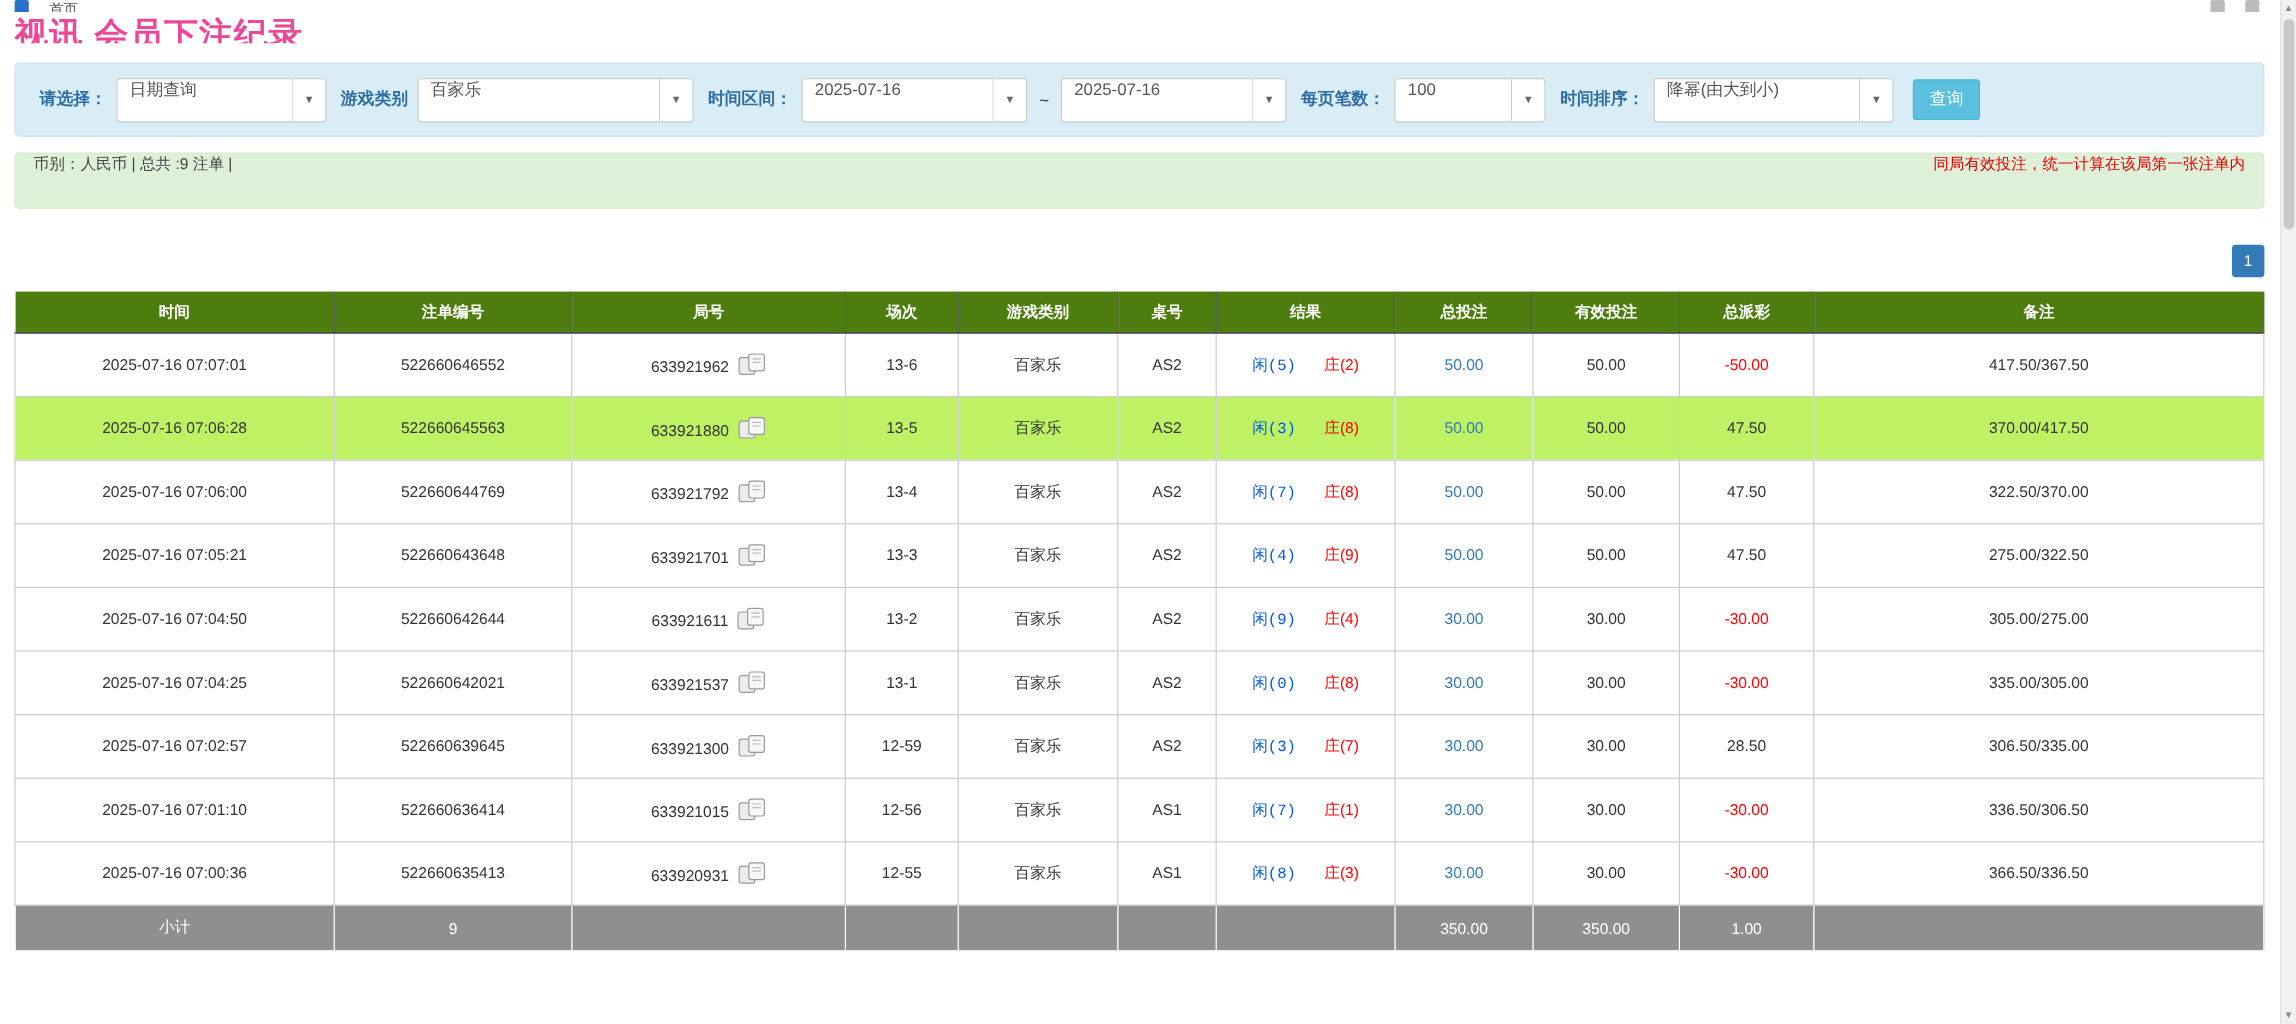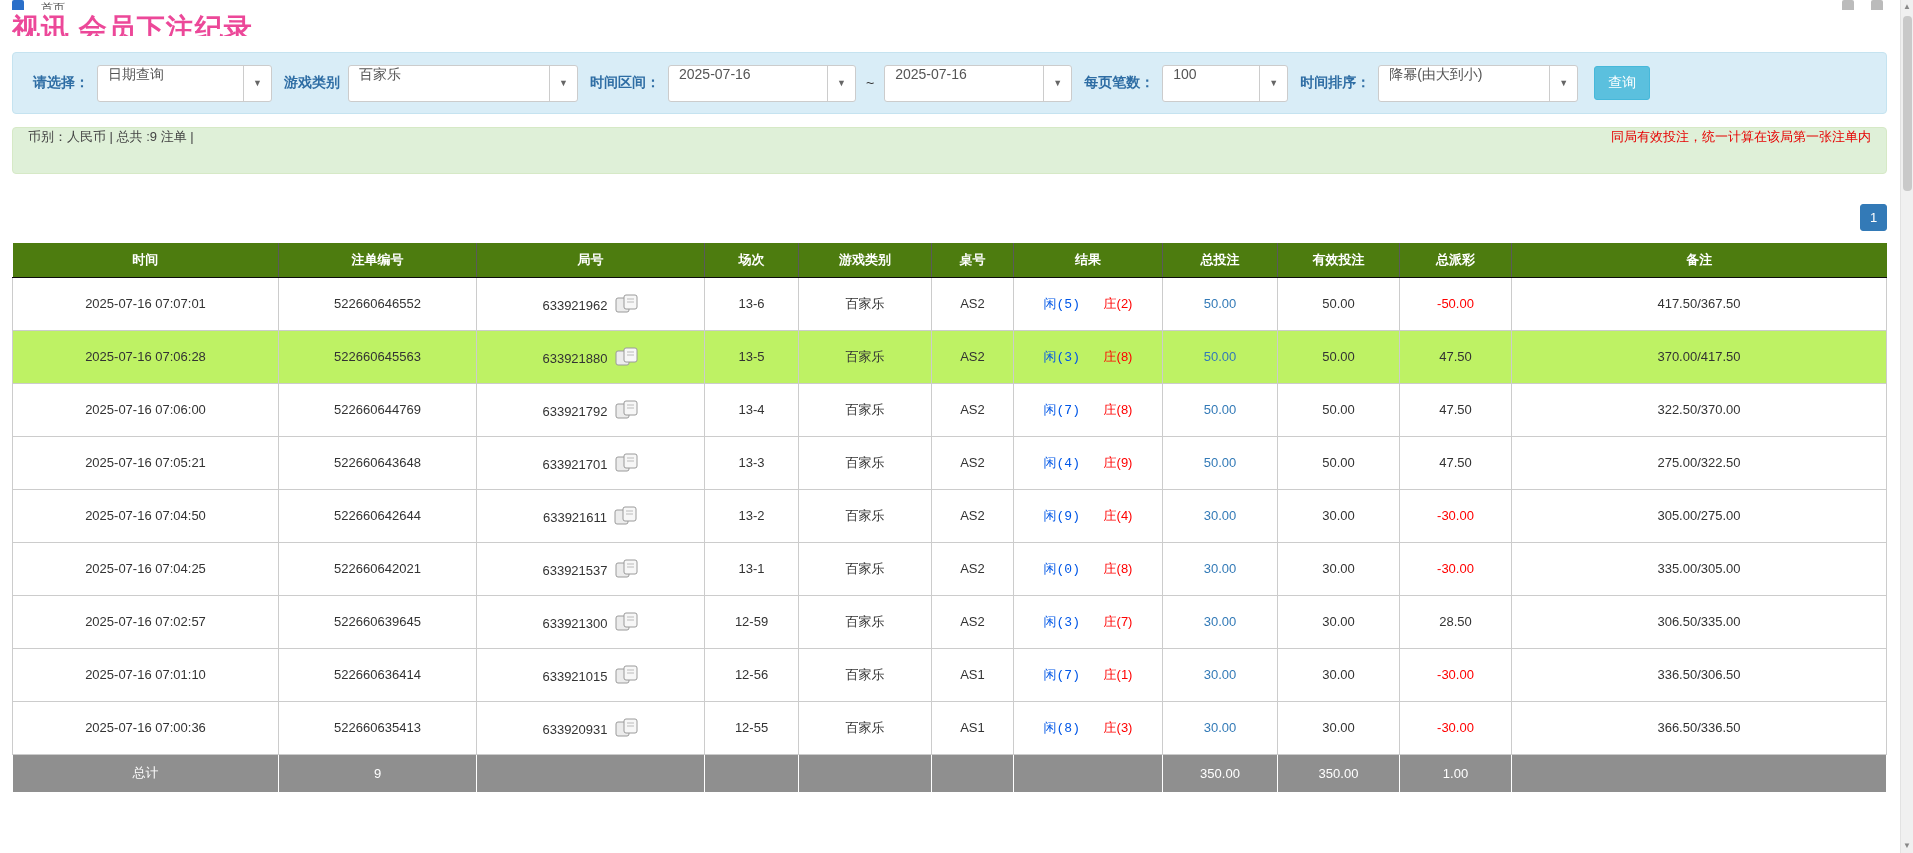--- a/index.html
+++ b/index.html
@@ -432,21 +432,21 @@
     <td>
       <a class="bet-link">30.00</a>
     </td>
     <td>30.00</td>
     <td class="neg">-30.00</td>
     <td>366.50/336.50</td>
   </tr>
     </tbody>
   <tfoot>
     <tr>
-      <td>总计</td>
+      <td>小计</td>
       <td>9</td>
       <td></td>
         <td></td>
         <td></td>
       <td></td>
         <td></td>
       <td>350.00</td>
       <td>350.00</td>
       <td>1.00</td>
       <td></td>

